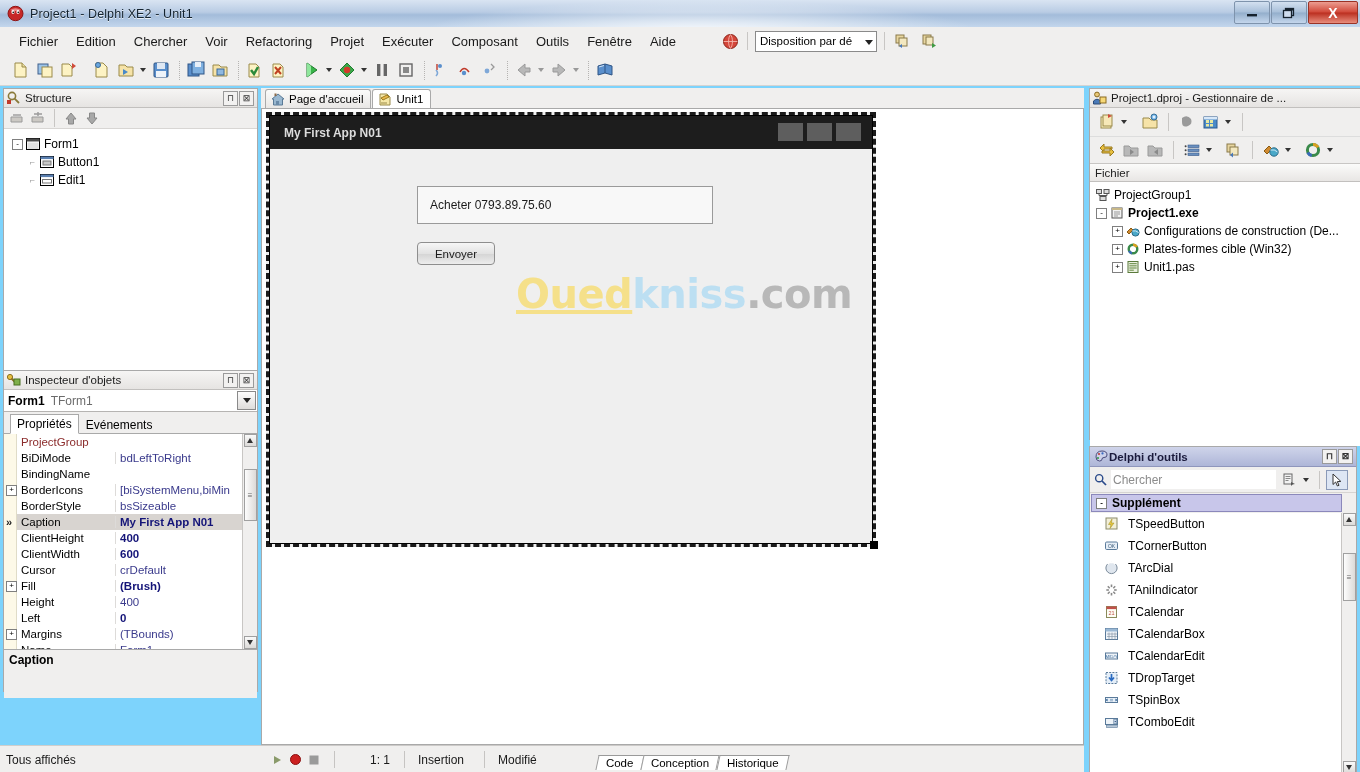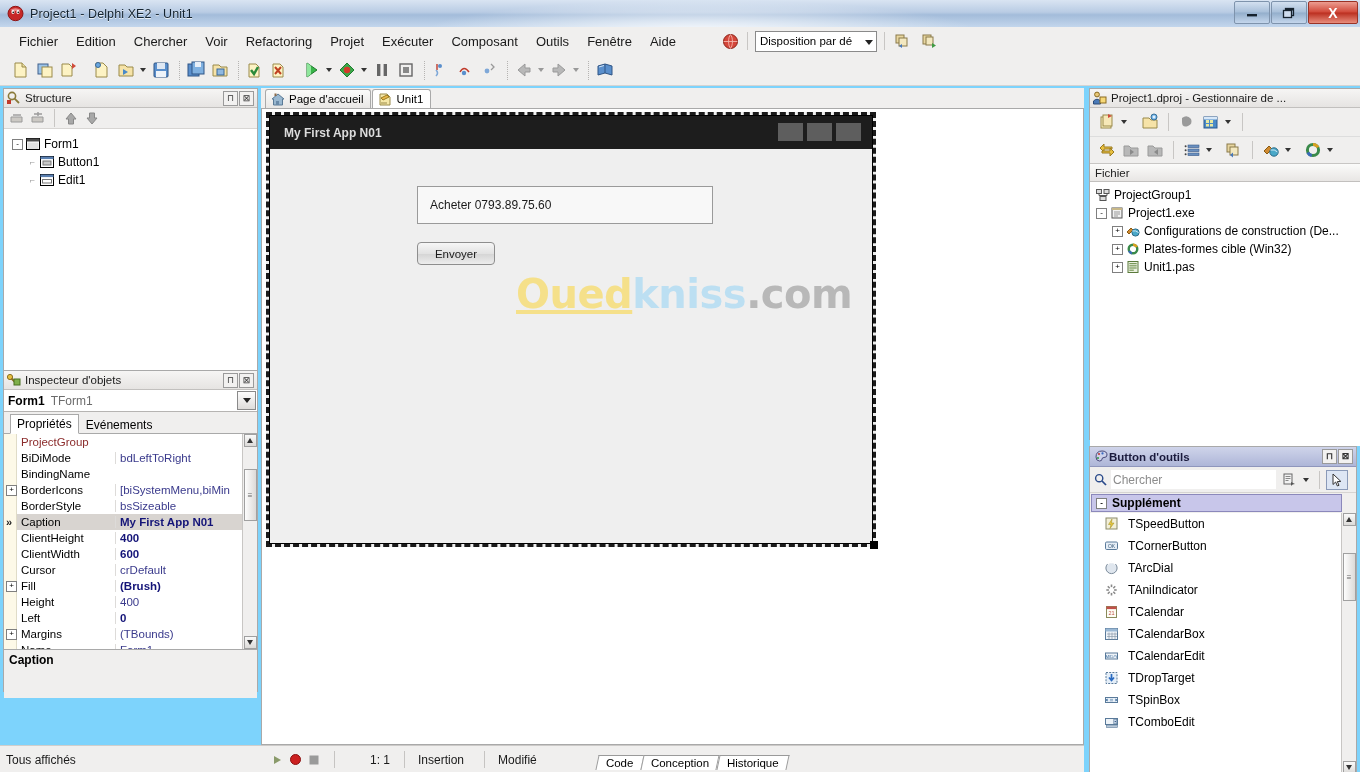--- a/index.html
+++ b/index.html
@@ -916,21 +916,21 @@
       </div>
       <div class="pm-row">
         <span class="texpander">-</span>
         <span class="ticon">
           <svg width="14" height="12" viewBox="0 0 14 12">
             <rect x="2" y="1" width="10" height="10" fill="#f2f2f2" stroke="#555"></rect>
             <rect x="2" y="1" width="10" height="2" fill="#c8b888"></rect>
             <path d="M4 5 h6 M4 7 h6 M4 9 h4" stroke="#999"></path>
           </svg>
         </span>
-        <span style="font-weight:normal;">Project1.exe</span>
+        <span style="font-weight:bold;">Project1.exe</span>
       </div>
       <div class="pm-row" style="padding-left:22px;">
         <span class="texpander">+</span>
         <span class="ticon">
           <svg width="14" height="12" viewBox="0 0 14 12">
             <path d="M1 7 l4 -4 2 2 -4 4Z" fill="#d08a30" stroke="#8a5a10"></path>
             <circle cx="9.5" cy="7.5" r="3.6" fill="#4aa8c8" stroke="#2a6a88"></circle>
             <path d="M6.2 6 q3.4 -1 6.4 1.6" stroke="#cfe8f4" fill="none"></path>
           </svg>
         </span>
@@ -966,21 +966,21 @@
   <div class="panel" id="palette">
     <div class="pal-head">
       <span style="display:flex;align-items:center;margin-left:2px;">
         <svg width="15" height="14" viewBox="0 0 15 14">
           <path d="M2 7 q0 -6 6 -6 q5 0 5 4 q0 2.5 -3 2.5 q-2 0 -2 1.6 q0 1.9 -2.5 1.9 q-3.5 0 -3.5 -4Z" fill="#cdd2ea" stroke="#4a4a7a"></path>
           <circle cx="5" cy="4" r="1.1" fill="#c03a3a"></circle>
           <circle cx="8.5" cy="3.4" r="1.1" fill="#3a6ac0"></circle>
           <circle cx="4" cy="8" r="1.1" fill="#3a9a4a"></circle>
         </svg>
       </span>
-      <span class="ptitle">Button d'outils</span>
+      <span class="ptitle">Delphi d'outils</span>
       <span class="hdr-btns">
         <span class="hdr-btn">⊓</span>
         <span class="hdr-btn">⊠</span>
       </span>
     </div>
 
     <div class="pal-search">
       <span style="display:flex;align-items:center;">
         <svg width="13" height="13" viewBox="0 0 13 13">
           <circle cx="5.2" cy="5.2" r="3.6" fill="none" stroke="#2a4a8a" stroke-width="1.4"></circle>

